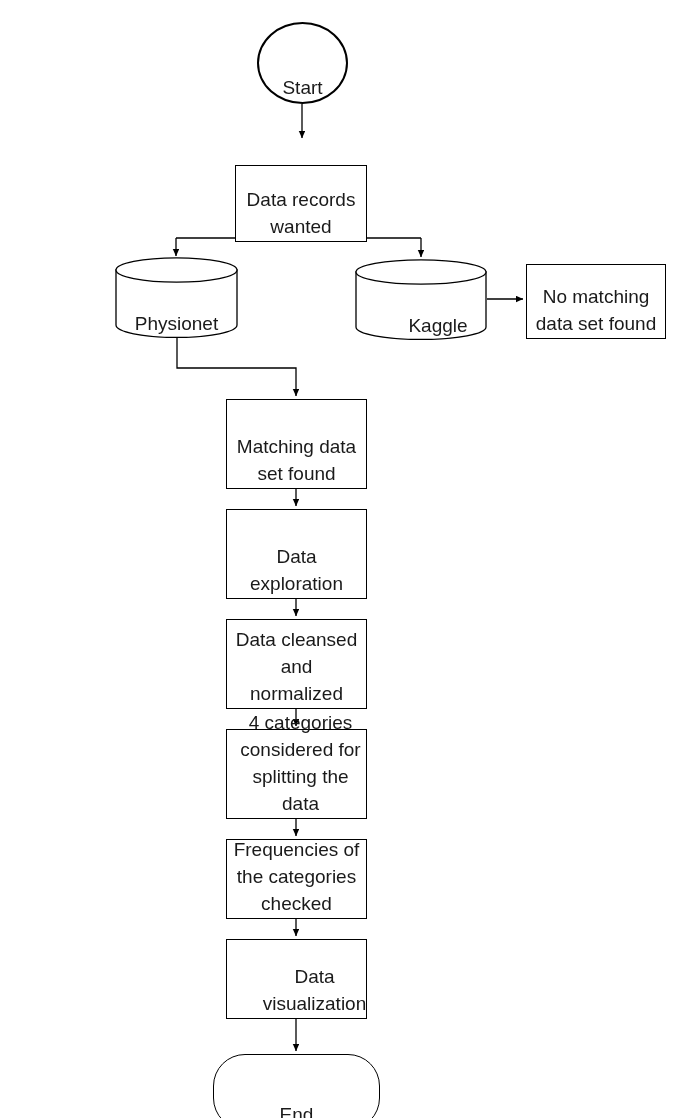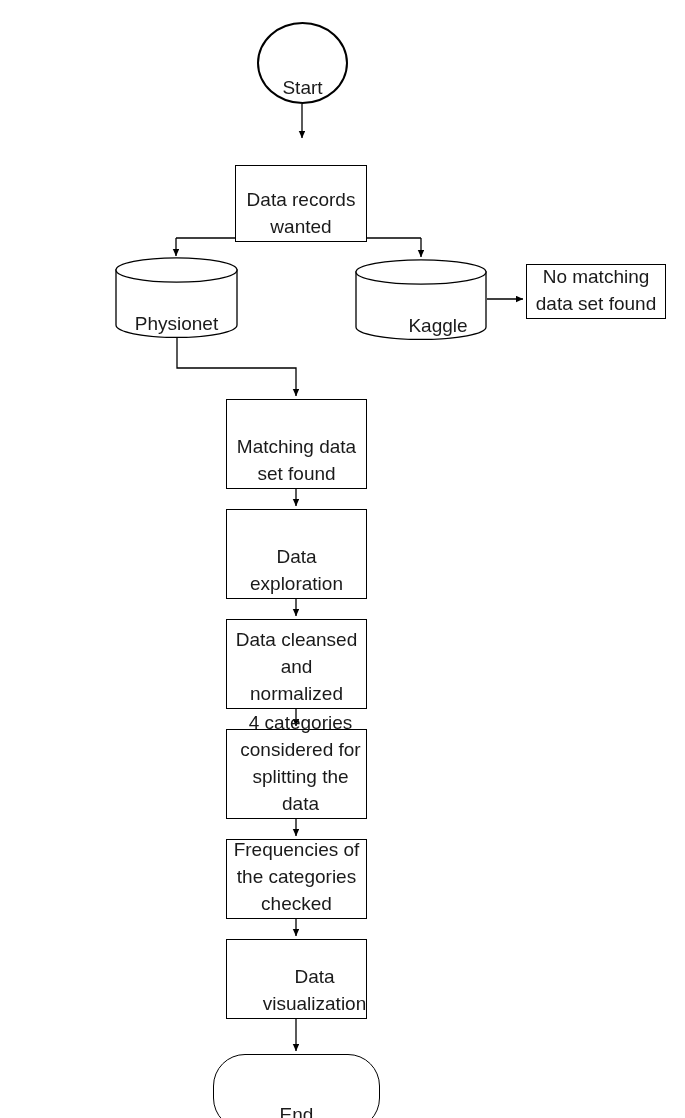--- a/index.html
+++ b/index.html
@@ -123,21 +123,21 @@
   </div>
 
   <div class="node cylinder" style="left:355px; top:259px; width:132px; height:81px;padding-left:34px;">
     <svg class="cyl-svg" width="132" height="81" viewBox="0 0 132 81" xmlns="http://www.w3.org/2000/svg">
       <path d="M1,13 L1,68 A65,12.5 0 0 0 131,68 L131,13 Z" fill="#ffffff" stroke="#000000" stroke-width="1.3"></path>
       <ellipse cx="66" cy="13" rx="65" ry="12.2" fill="#ffffff" stroke="#000000" stroke-width="1.3"></ellipse>
     </svg>
     <span class="cyl-label" style="margin-top:14px;">Kaggle</span>
   </div>
 
-  <div class="node rect" style="left:526px; top:264px; width:140px; height:55px;">
+  <div class="node rect" style="left:526px; top:264px; width:140px; height:75px;">
     <span class="node-label">No matching
 data set found</span>
   </div>
 
   <div class="node rect" style="left:226px; top:399px; width:141px; height:90px;">
     <span class="node-label">Matching data
 set found</span>
   </div>
 
   <div class="node rect" style="left:226px; top:509px; width:141px; height:90px;">

